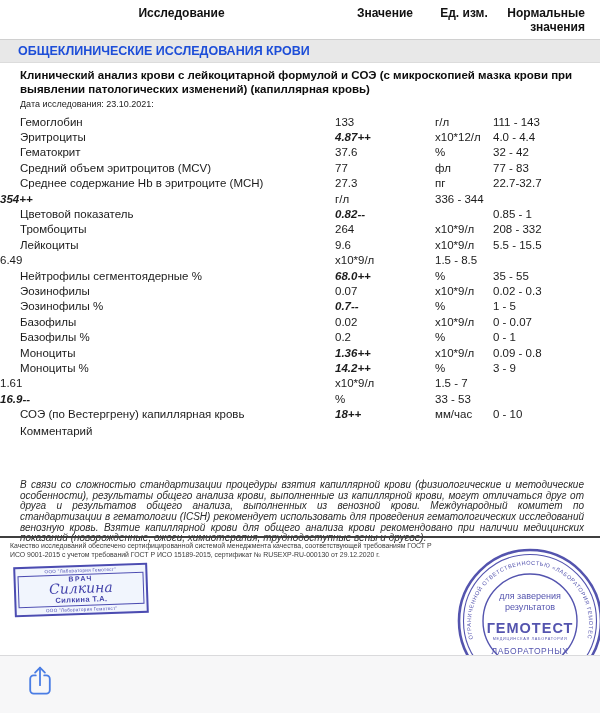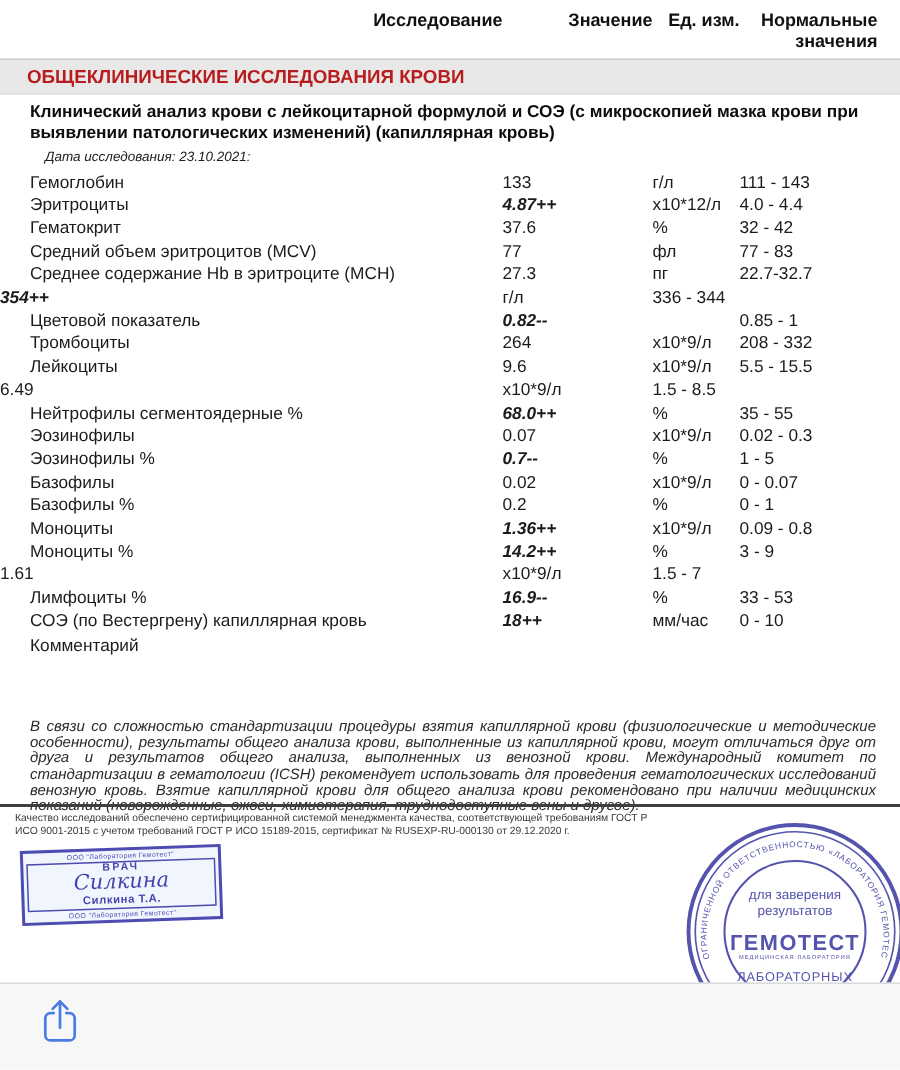--- a/index.html
+++ b/index.html
@@ -6,34 +6,34 @@
   body{
     width:600px;height:713px;position:relative;overflow:hidden;
     background:#ffffff;color:#1b1b1b;
     font-family:"Liberation Sans",sans-serif;
     -webkit-font-smoothing:antialiased;
   }
   .page{position:absolute;inset:0}
 
   
   .cols-header{display:grid;grid-template-columns:335px 100px 58px 92px;width:585px;padding:6px 15px 2px 0}
-  .cols-header .h{font-weight:bold;font-size:12px;line-height:14px;text-align:right;color:#111}
+  .cols-header .h{font-weight:bold;font-size:12px;line-height:14px;text-align:center;color:#111}
   .cols-header .h.name{padding-left:28px}
   .cols-header .h.range{text-align:right}
 
   
   .section-bar{
     background:#e8e8e8;border-top:1px solid #d0d0d0;border-bottom:1px solid #dcdcdc;
-    font-weight:bold;font-size:12.5px;color:#b91c1c;
+    font-weight:bold;font-size:12.5px;color:#1d4ed8;
     padding:4px 0 4px 18px;margin-top:3px;
   }
 
   
   .test-title{font-weight:bold;font-size:11.5px;line-height:14px;padding:5px 14px 0 20px;color:#0d0d0d}
-  .test-date{font-style:italic;font-size:9px;color:#222;padding:3px 0 3px 30px}
+  .test-date{font-size:9px;color:#222;padding:3px 0 3px 20px}
 
   
   .rows{padding:2px 15px 0 0;width:585px}
   .row{display:grid;grid-template-columns:335px 100px 58px 92px;height:15.4px;align-items:center}
   .c{font-size:11.5px;white-space:nowrap;color:#1b1b1b}
   .c.name{padding-left:20px;overflow:hidden}
   .c.val,.c.unit,.c.range{text-align:left}
   .c.val.flagged{font-weight:bold;font-style:italic}
 
   
@@ -211,21 +211,20 @@
       <div class="c range">3 - 9</div>
     </div>
 
     <div class="row">
       <div class="c val">1.61</div>
       <div class="c unit">x10*9/л</div>
       <div class="c range">1.5 - 7</div>
     </div>
 
     <div class="row">
-      <div class="c name">Лимфоциты %</div>
       <div class="c val flagged">16.9--</div>
       <div class="c unit">%</div>
       <div class="c range">33 - 53</div>
     </div>
 
     <div class="row">
       <div class="c name">СОЭ (по Вестергрену) капиллярная кровь</div>
       <div class="c val flagged">18++</div>
       <div class="c unit">мм/час</div>
       <div class="c range">0 - 10</div>

